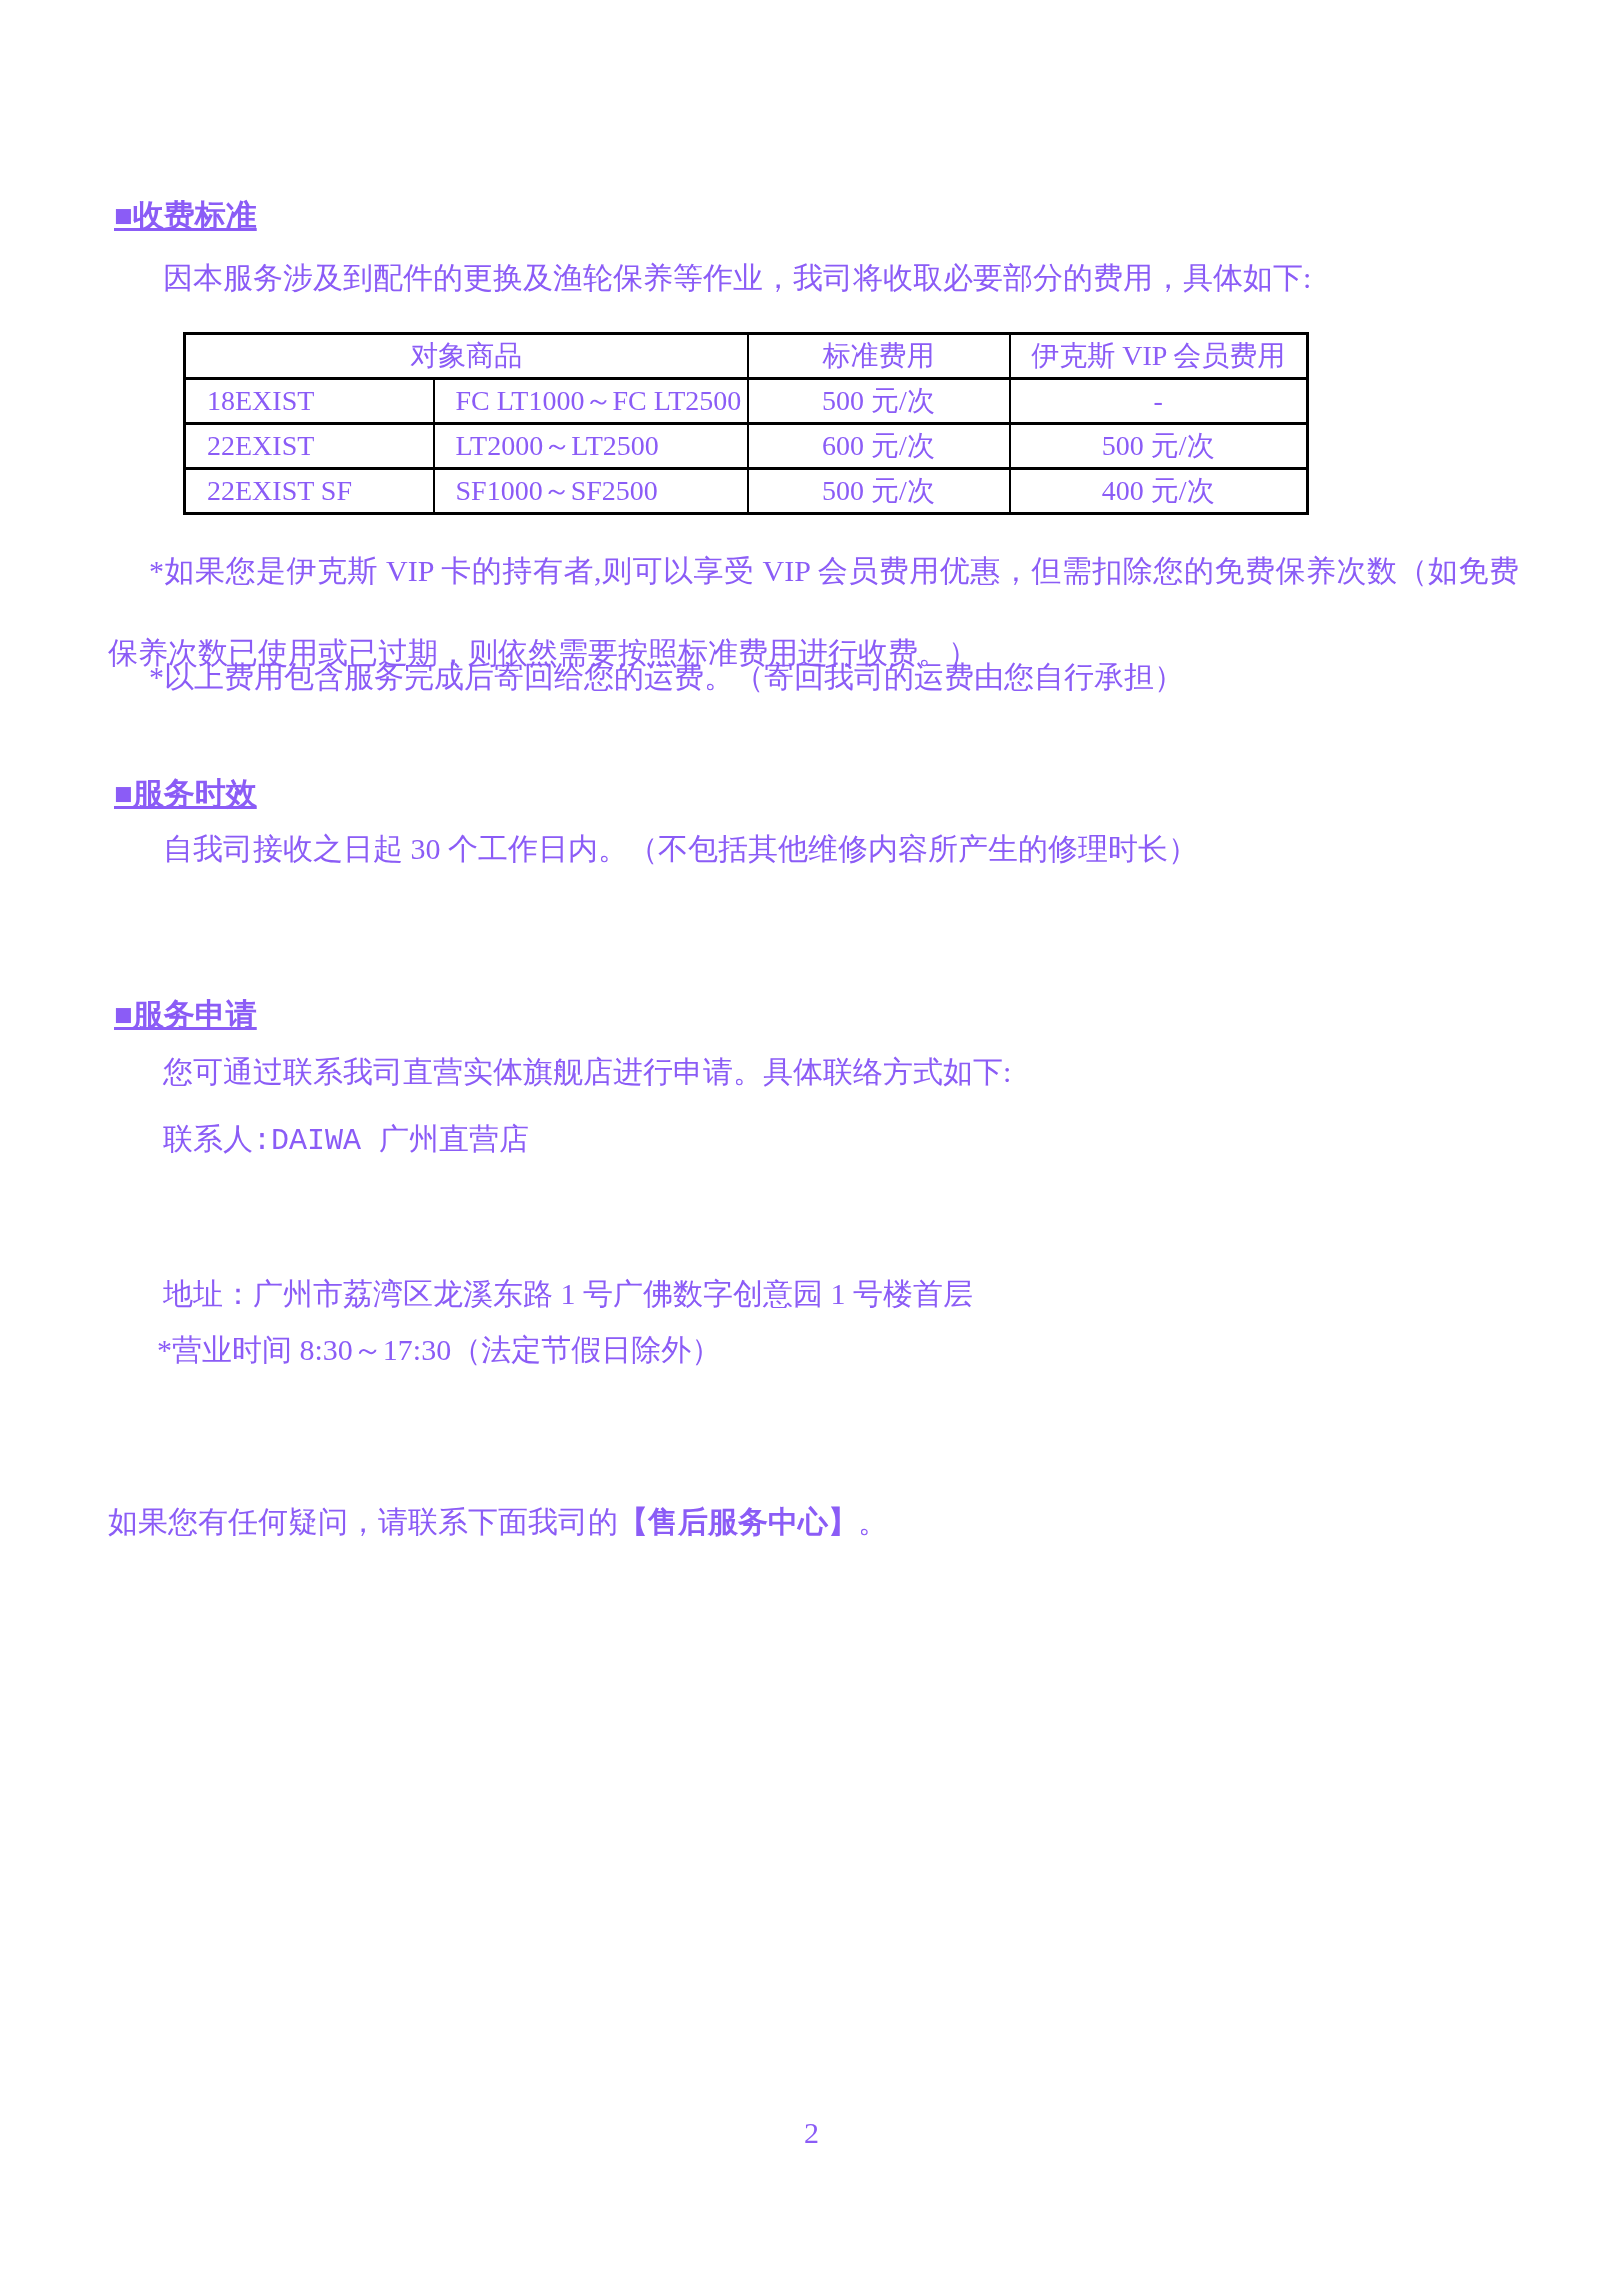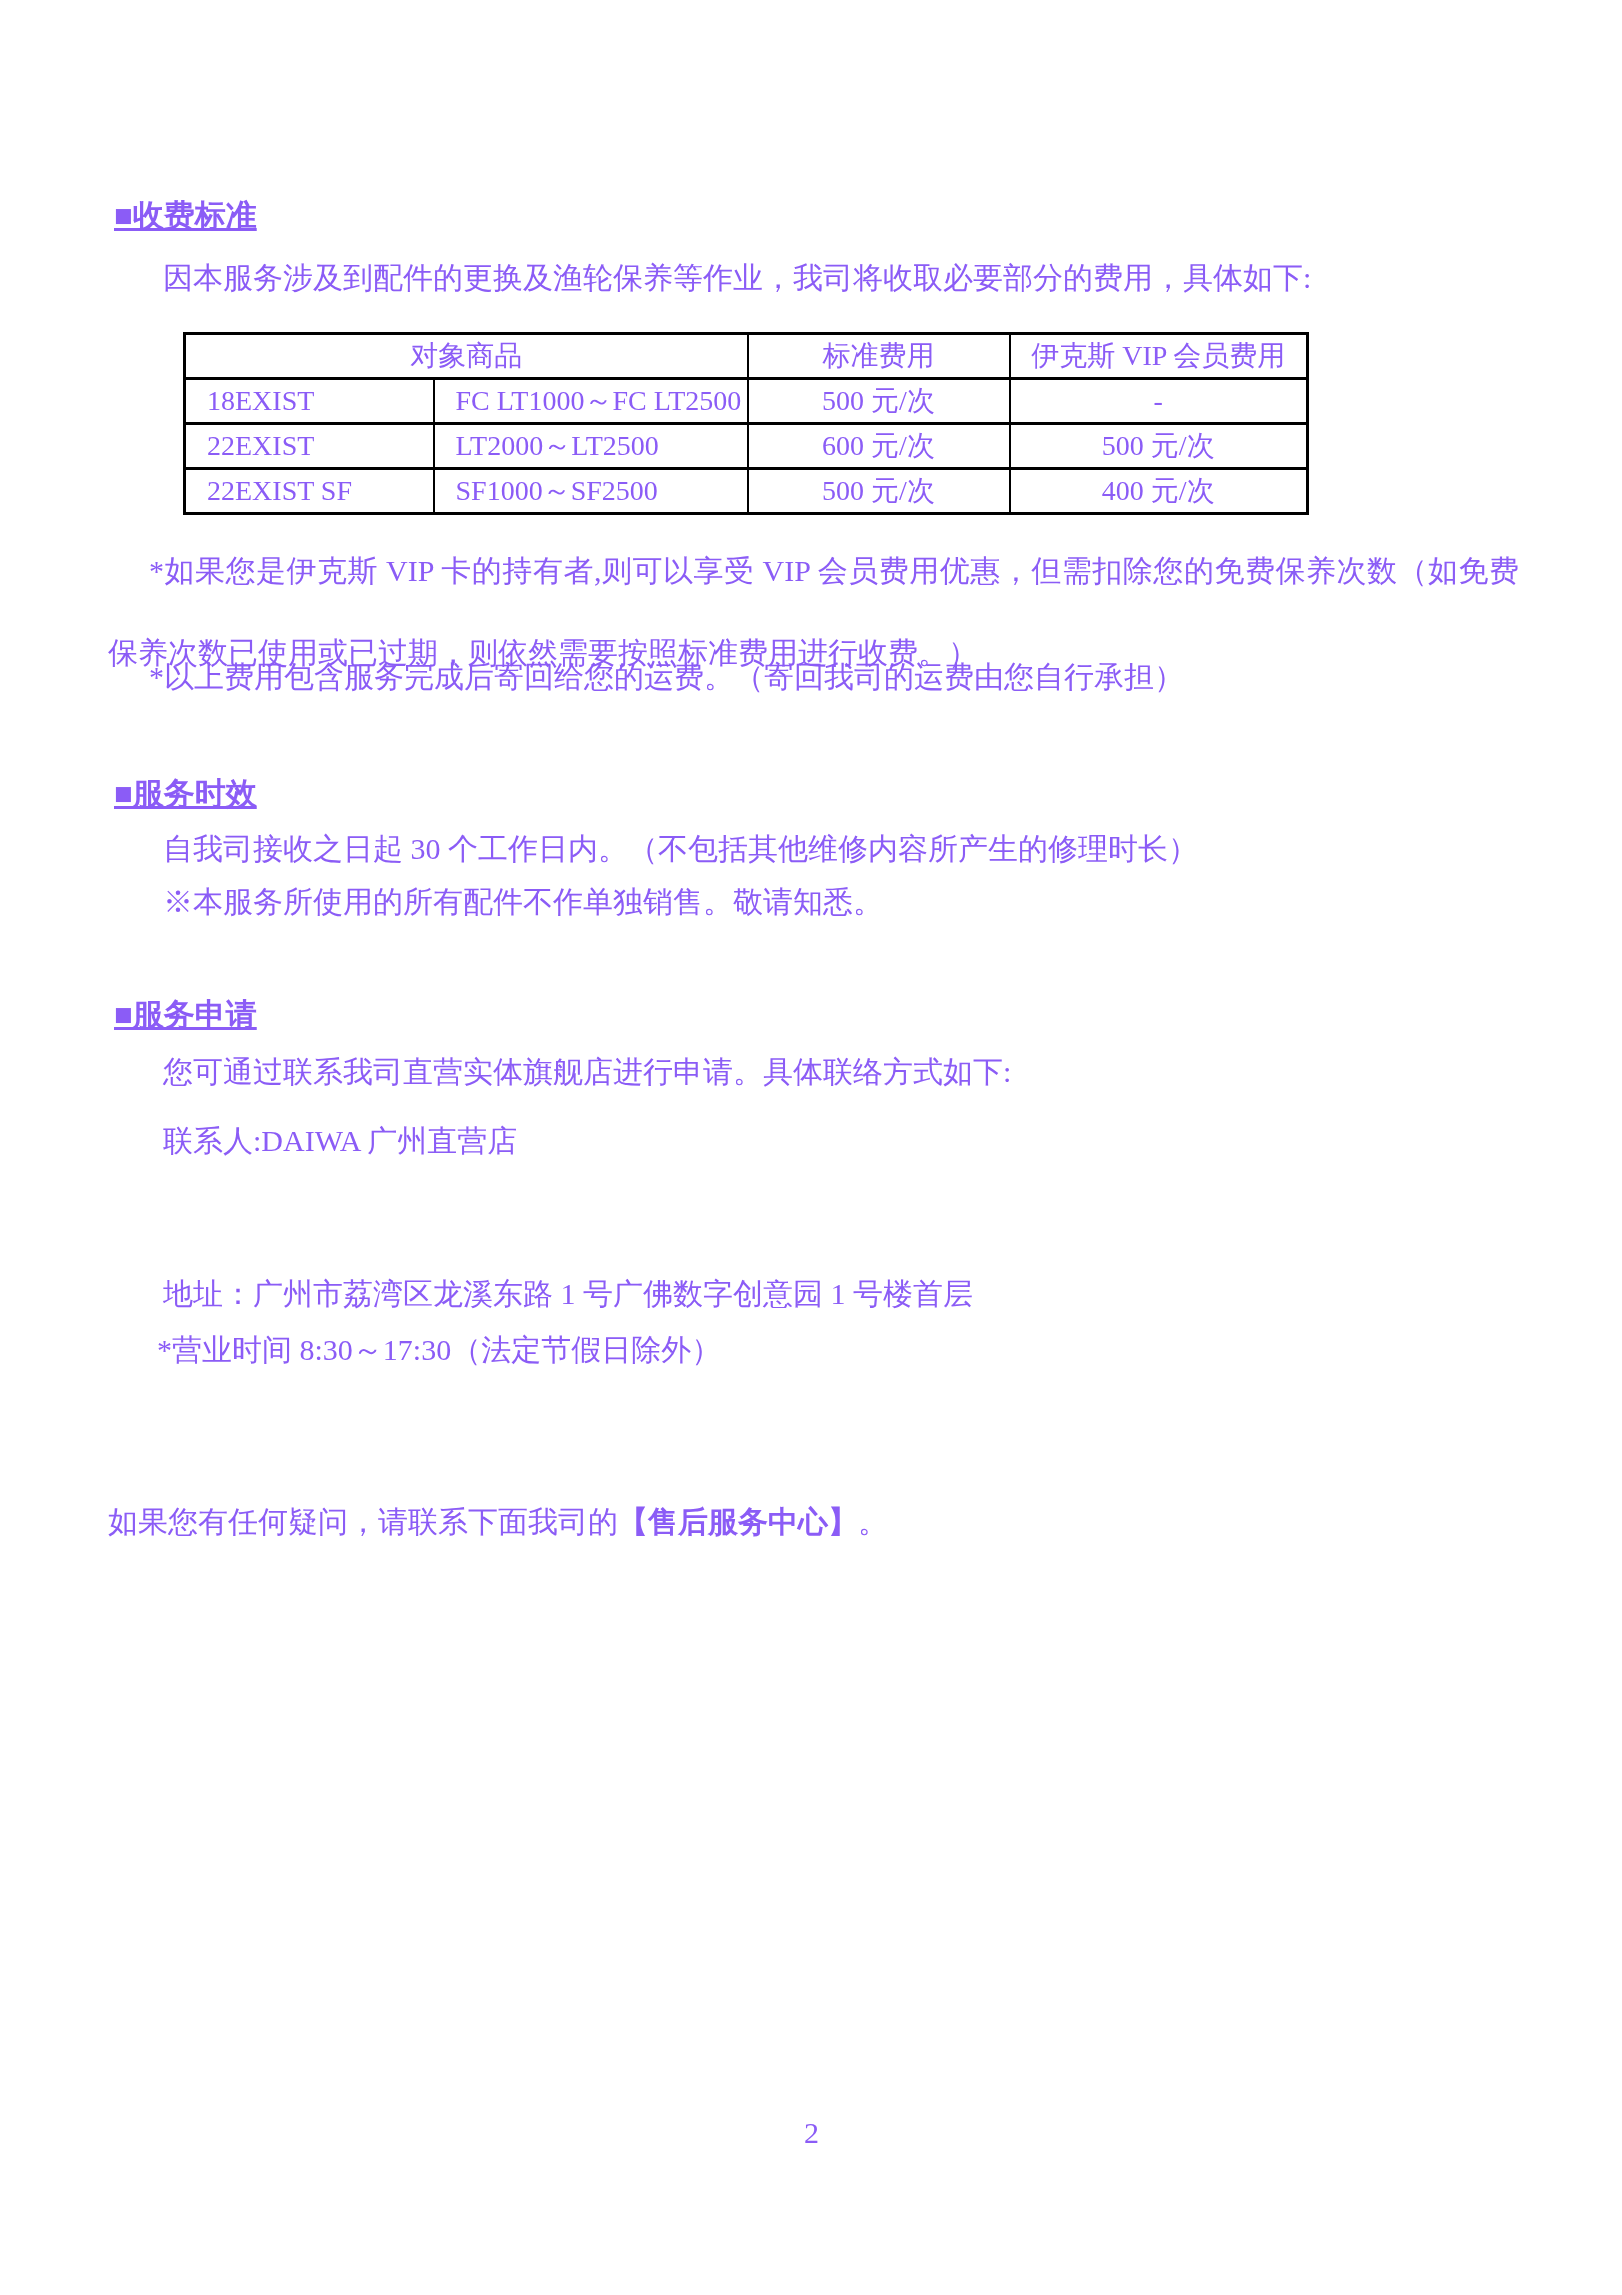--- a/index.html
+++ b/index.html
@@ -119,27 +119,26 @@
   </table>
 
   <div class="para" style="left:108px; top:530px; width:1411px; text-indent:41px; text-align:justify;">*如果您是伊克斯 VIP 卡的持有者,则可以享受 VIP 会员费用优惠，但需扣除您的免费保养次数（如免费保养次数已使用或已过期，则依然需要按照标准费用进行收费。）</div>
 
   <div class="abs" style="left:149px; top:662px;text-align:center;">*以上费用包含服务完成后寄回给您的运费。（寄回我司的运费由您自行承担）</div>
 
   <div class="abs sec-heading" style="left:114px; top:778px;">■服务时效</div>
 
   <div class="abs" style="left:163px; top:834px;">自我司接收之日起 30 个工作日内。（不包括其他维修内容所产生的修理时长）</div>
 
-  <div class="abs" style="left:163px; top:887px;">※本服务所使用的所有配件不作单独销售。敬请知悉。</div>
 
   <div class="abs sec-heading" style="left:114px; top:999px;">■服务申请</div>
 
   <div class="abs" style="left:163px; top:1057px;">您可通过联系我司直营实体旗舰店进行申请。具体联络方式如下:</div>
 
-  <div class="abs" style="left:163px; top:1126px;">联系人:DAIWA 广州直营店</div>
+  <div class="abs" style="left:163px; top:1126px;font-family:Liberation Mono, monospace;">联系人:DAIWA 广州直营店</div>
 
 
   <div class="abs" style="left:163px; top:1279px;">地址：广州市荔湾区龙溪东路 1 号广佛数字创意园 1 号楼首层</div>
 
   <div class="abs" style="left:157px; top:1335px;">*营业时间 8:30～17:30（法定节假日除外）</div>
 
   <div class="abs" style="left:108px; top:1507px;">
     <span>如果您有任何疑问，请联系下面我司的</span><span class="bold">【售后服务中心】</span><span>。</span>
   </div>
 

